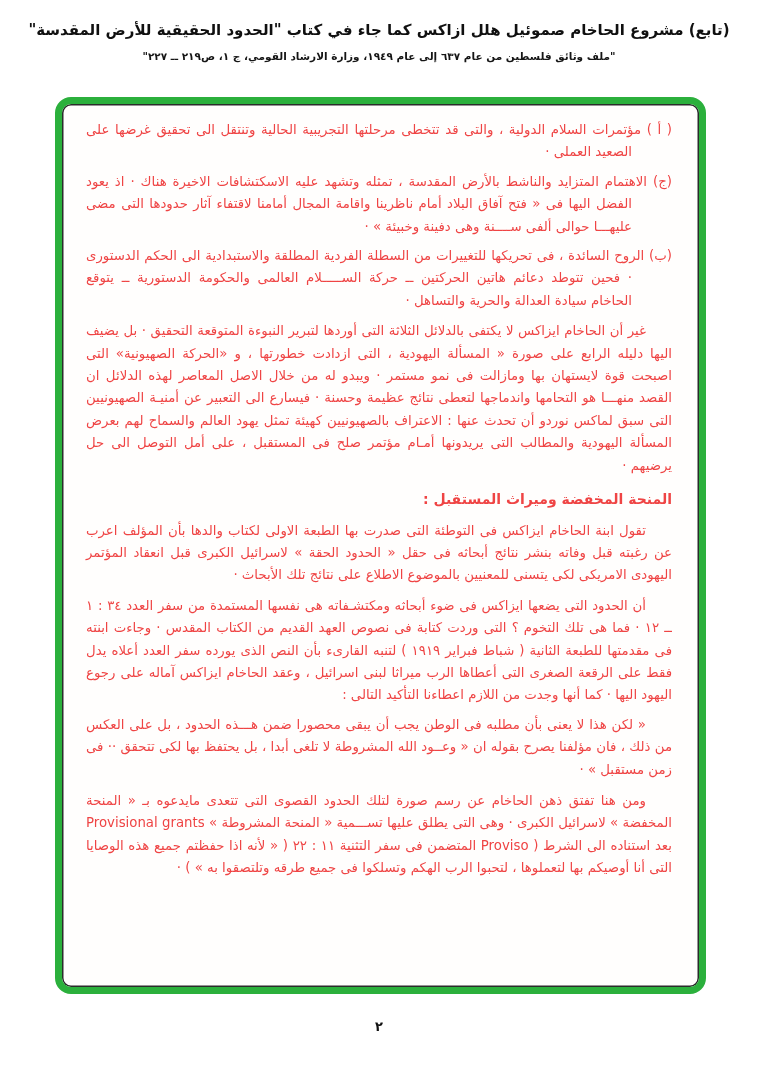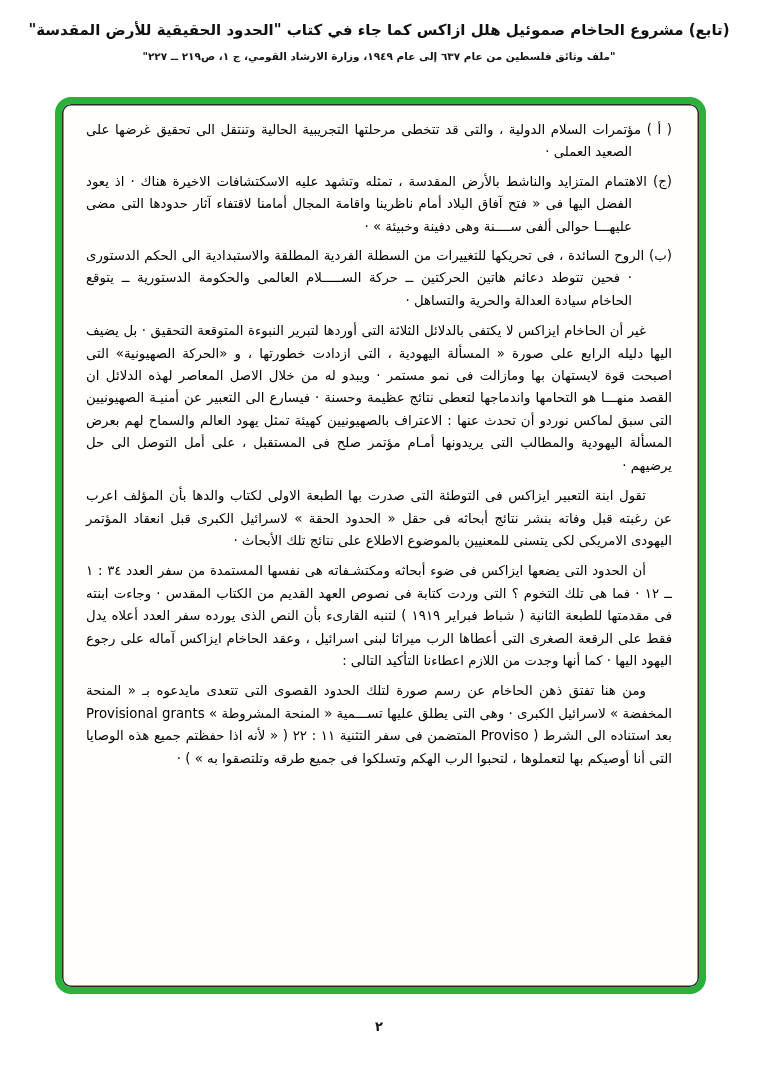--- a/index.html
+++ b/index.html
@@ -35,21 +35,21 @@
     box-shadow: inset 0 0 0 1.5px #2b2b2b;
     background: #fffefd;
     padding: 15px 27px 6px 24px;
     overflow: hidden;
   }
   .content {
     direction: rtl;
     text-align: justify;
     font-size: 13.3px;
     line-height: 22.4px;
-    color: #000000;
+    color: #ef4444;
   }
   .list-item {
     padding-right: 40px;
     text-indent: -40px;
     margin: 0 0 7px 0;
   }
   .list-item .marker { font-weight: normal; }
   .para {
     text-indent: 26px;
     margin: 8px 0 7px 0;
@@ -84,24 +84,26 @@
   <div class="content">
 
     <p class="list-item"><span class="marker">( أ )</span> <span>مؤتمرات السلام الدولية ، والتى قد تتخطى مرحلتها التجريبية الحالية وتنتقل الى تحقيق غرضها على الصعيد العملى ·</span></p>
 
     <p class="list-item"><span class="marker">(ج)</span> <span>الاهتمام المتزايد والناشط بالأرض المقدسة ، تمثله وتشهد عليه الاسكتشافات الاخيرة هناك · اذ يعود الفضل اليها فى « فتح آفاق البلاد أمام ناظرينا واقامة المجال أمامنا لاقتفاء آثار حدودها التى مضى عليهـــا حوالى ألفى ســــنة وهى دفينة وخبيئة » ·</span></p>
 
     <p class="list-item"><span class="marker">(ب)</span> <span>الروح السائدة ، فى تحريكها للتغييرات من السطلة الفردية المطلقة والاستبدادية الى الحكم الدستورى · فحين تتوطد دعائم هاتين الحركتين ــ حركة الســـــلام العالمى والحكومة الدستورية ــ يتوقع الحاخام سيادة العدالة والحرية والتساهل ·</span></p>
 
     <p class="para">غير أن الحاخام ايزاكس لا يكتفى بالدلائل الثلاثة التى أوردها لتبرير النبوءة المتوقعة التحقيق · بل يضيف اليها دليله الرابع على صورة « المسألة اليهودية ، التى ازدادت خطورتها ، و «الحركة الصهيونية» التى اصبحت قوة لايستهان بها ومازالت فى نمو مستمر · ويبدو له من خلال الاصل المعاصر لهذه الدلائل ان القصد منهـــا هو التحامها واندماجها لتعطى نتائج عظيمة وحسنة · فيسارع الى التعبير عن أمنيـة الصهيونيين التى سبق لماكس نوردو أن تحدث عنها : الاعتراف بالصهيونيين كهيئة تمثل يهود العالم والسماح لهم بعرض المسألة اليهودية والمطالب التى يريدونها أمـام مؤتمر صلح فى المستقبل ، على أمل التوصل الى حل يرضيهم ·</p>
 
+    <h2 class="section-heading">المنحة المخفضة وميراث المستقبل :</h2>
 
-    <p class="para">تقول ابنة التعبير ايزاكس فى التوطئة التى صدرت بها الطبعة الاولى لكتاب والدها بأن المؤلف اعرب عن رغبته قبل وفاته بنشر نتائج أبحاثه فى حقل « الحدود الحقة » لاسرائيل الكبرى قبل انعقاد المؤتمر اليهودى الامريكى لكى يتسنى للمعنيين بالموضوع الاطلاع على نتائج تلك الأبحاث ·</p>
+    <p class="para">تقول ابنة الحاخام ايزاكس فى التوطئة التى صدرت بها الطبعة الاولى لكتاب والدها بأن المؤلف اعرب عن رغبته قبل وفاته بنشر نتائج أبحاثه فى حقل « الحدود الحقة » لاسرائيل الكبرى قبل انعقاد المؤتمر اليهودى الامريكى لكى يتسنى للمعنيين بالموضوع الاطلاع على نتائج تلك الأبحاث ·</p>
 
     <p class="para">أن الحدود التى يضعها ايزاكس فى ضوء أبحاثه ومكتشـفاته هى نفسها المستمدة من سفر العدد ٣٤ : ١ ــ ١٢ · فما هى تلك التخوم ؟ التى وردت كتابة فى نصوص العهد القديم من الكتاب المقدس · وجاءت ابنته فى مقدمتها للطبعة الثانية ( شباط فبراير ١٩١٩ ) لتنبه القارىء بأن النص الذى يورده سفر العدد أعلاه يدل فقط على الرقعة الصغرى التى أعطاها الرب ميراثا لبنى اسرائيل ، وعقد الحاخام ايزاكس آماله على رجوع اليهود اليها · كما أنها وجدت من اللازم اعطاءنا التأكيد التالى :</p>
 
+    <p class="quote-para">« لكن هذا لا يعنى بأن مطلبه فى الوطن يجب أن يبقى محصورا ضمن هـــذه الحدود ، بل على العكس من ذلك ، فان مؤلفنا يصرح بقوله ان « وعــود الله المشروطة لا تلغى أبدا ، بل يحتفظ بها لكى تتحقق ·· فى زمن مستقبل » ·</p>
 
     <p class="para">ومن هنا تفتق ذهن الحاخام عن رسم صورة لتلك الحدود القصوى التى تتعدى مايدعوه بـ « المنحة المخفضة » لاسرائيل الكبرى · وهى التى يطلق عليها تســـمية « المنحة المشروطة » Provisional grants بعد استناده الى الشرط ( Proviso المتضمن فى سفر التثنية ١١ : ٢٢ ( « لأنه اذا حفظتم جميع هذه الوصايا التى أنا أوصيكم بها لتعملوها ، لتحبوا الرب الهكم وتسلكوا فى جميع طرقه وتلتصقوا به » ) ·</p>
 
   </div>
 </div>
 
 <div class="page-number">٢</div>
 
 </body></html>

